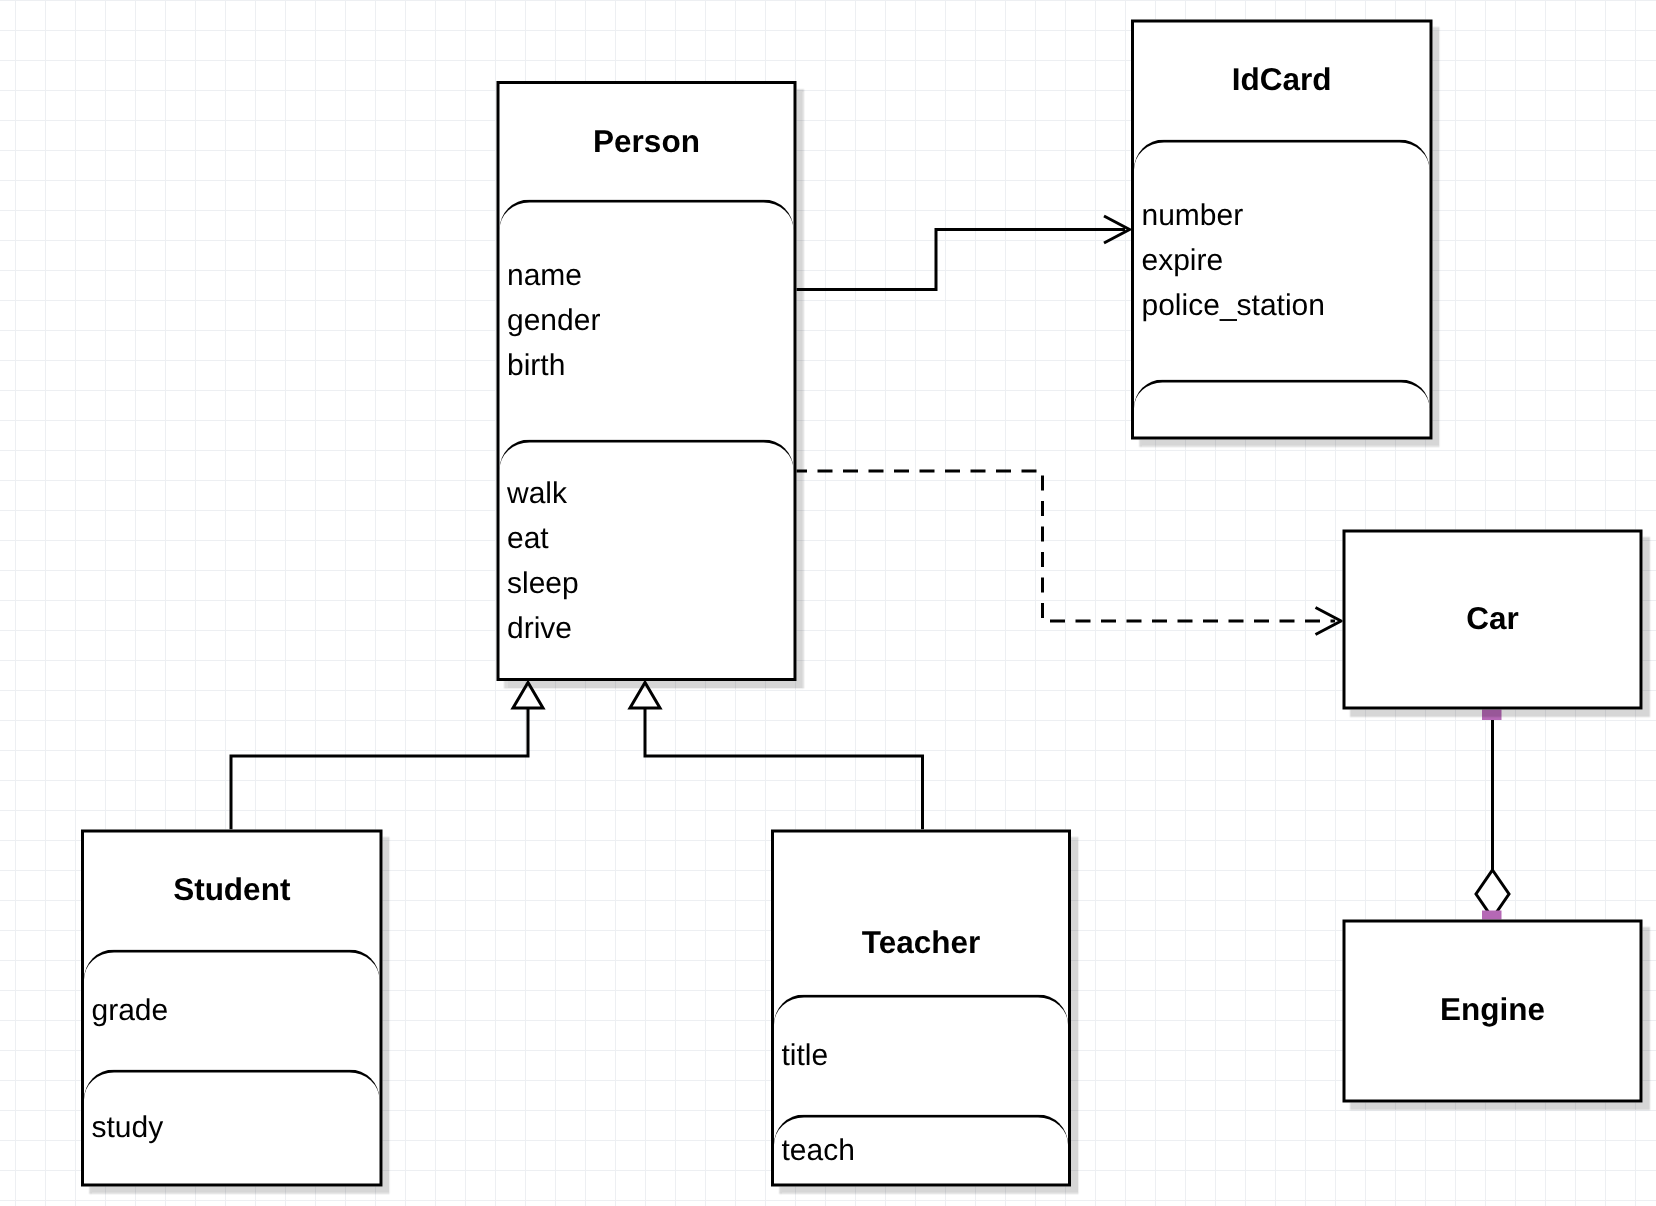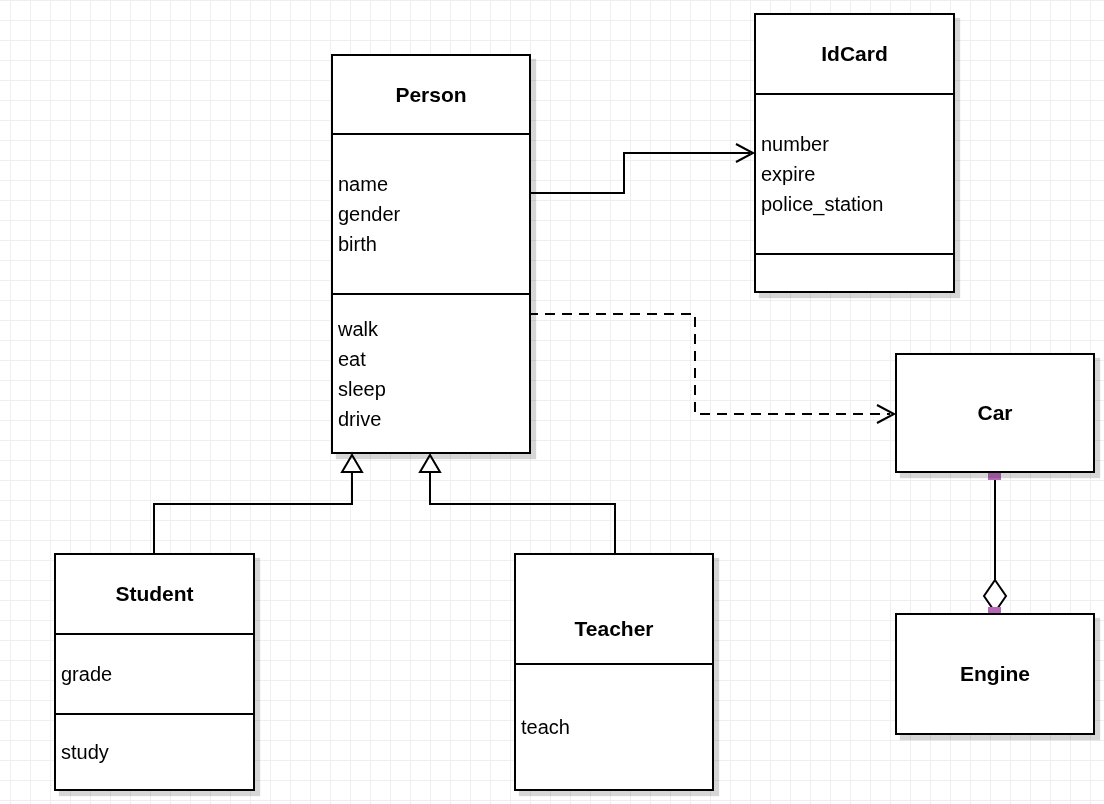--- a/index.html
+++ b/index.html
@@ -38,20 +38,21 @@
     flex: 0 0 auto;
   }
   .cls-title.fill { flex: 1 1 auto; }
   .sec {
     border-top: 2px solid #000000;
     display: flex;
     flex-direction: column;
     justify-content: center;
     flex: 0 0 auto;
     overflow: hidden;
+    border-radius: 20px;
   }
   .sec.fill { flex: 1 1 auto; }
   .member {
     font-size: 20px;
     line-height: 30px;
     padding-left: 5px;
     color: #000;
     white-space: nowrap;
   }
   svg.connectors {
@@ -137,18 +138,21 @@
     <div class="sec" style="height:80px;">
       <div class="member">grade</div>
     </div>
     <div class="sec fill">
       <div class="member">study</div>
     </div>
   </div>
 
   <div class="uml-class" style="left:514px; top:553px; width:200px; height:238px;">
     <div class="cls-title" style="height:68px;margin-top:40px;">Teacher</div>
+    <div class="sec" style="height:80px;">
+      <div class="member">title</div>
+    </div>
     <div class="sec fill">
       <div class="member">teach</div>
     </div>
   </div>
 
 </div>
 
 </body></html>

